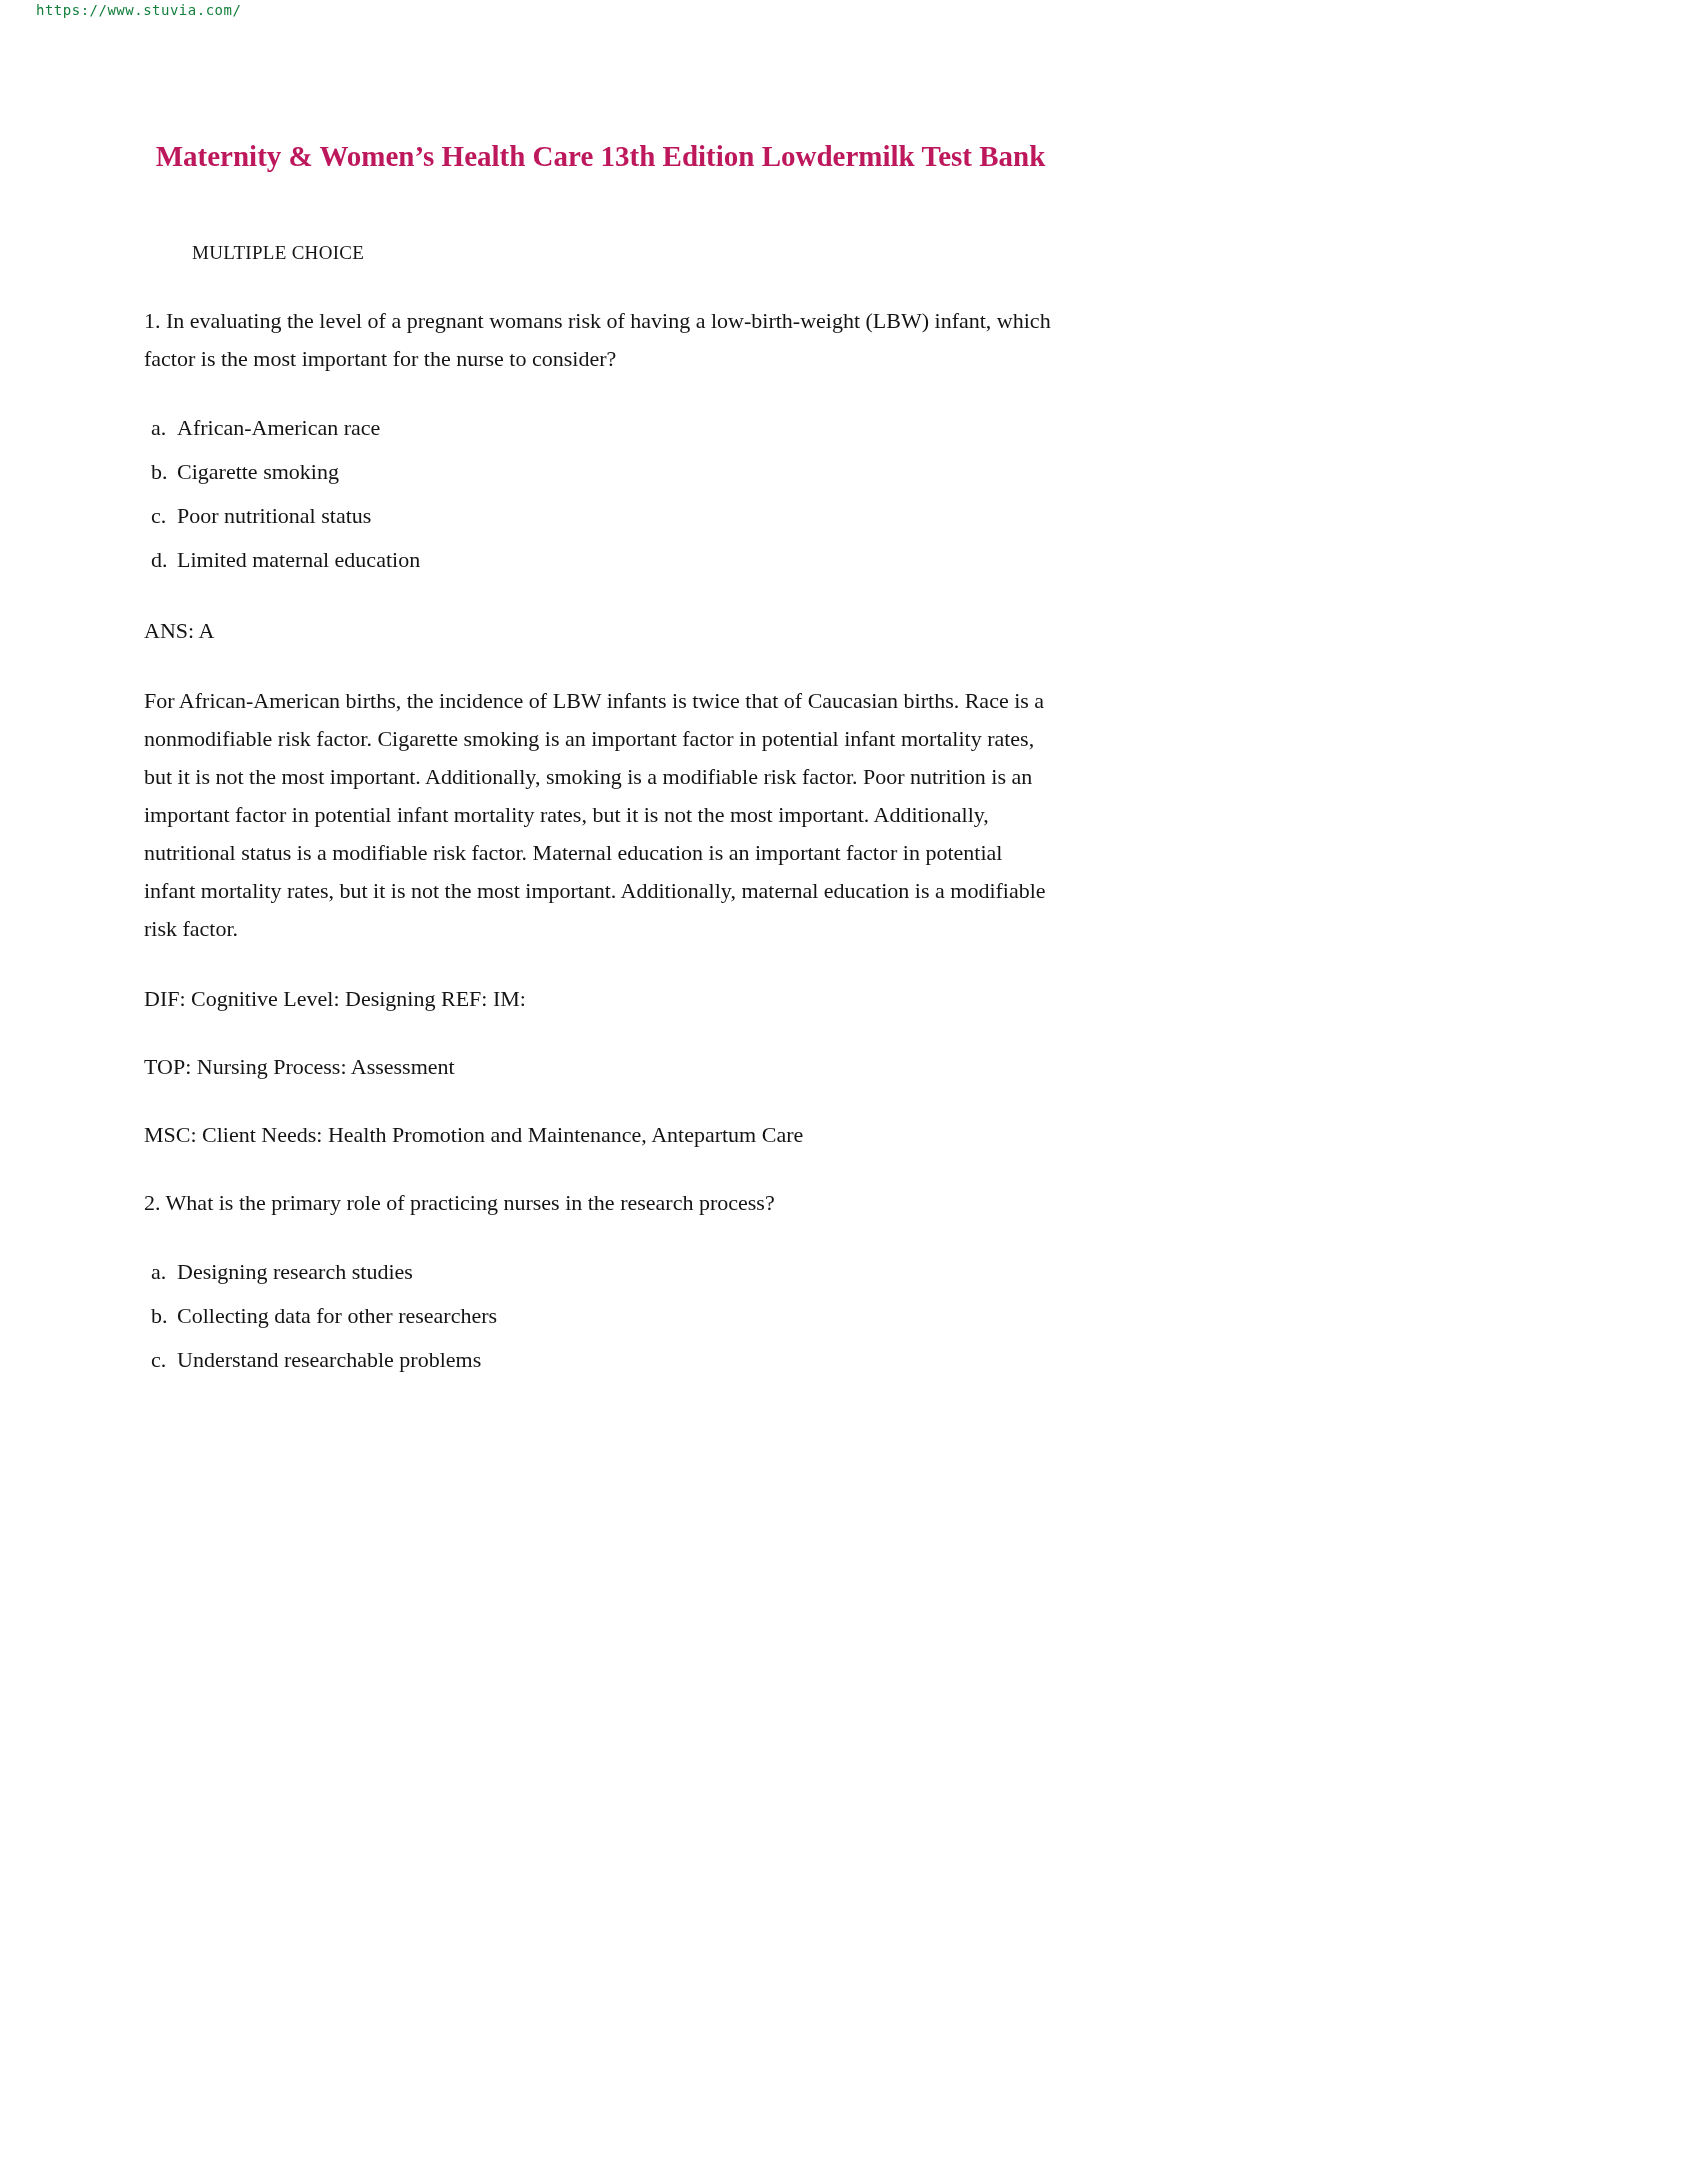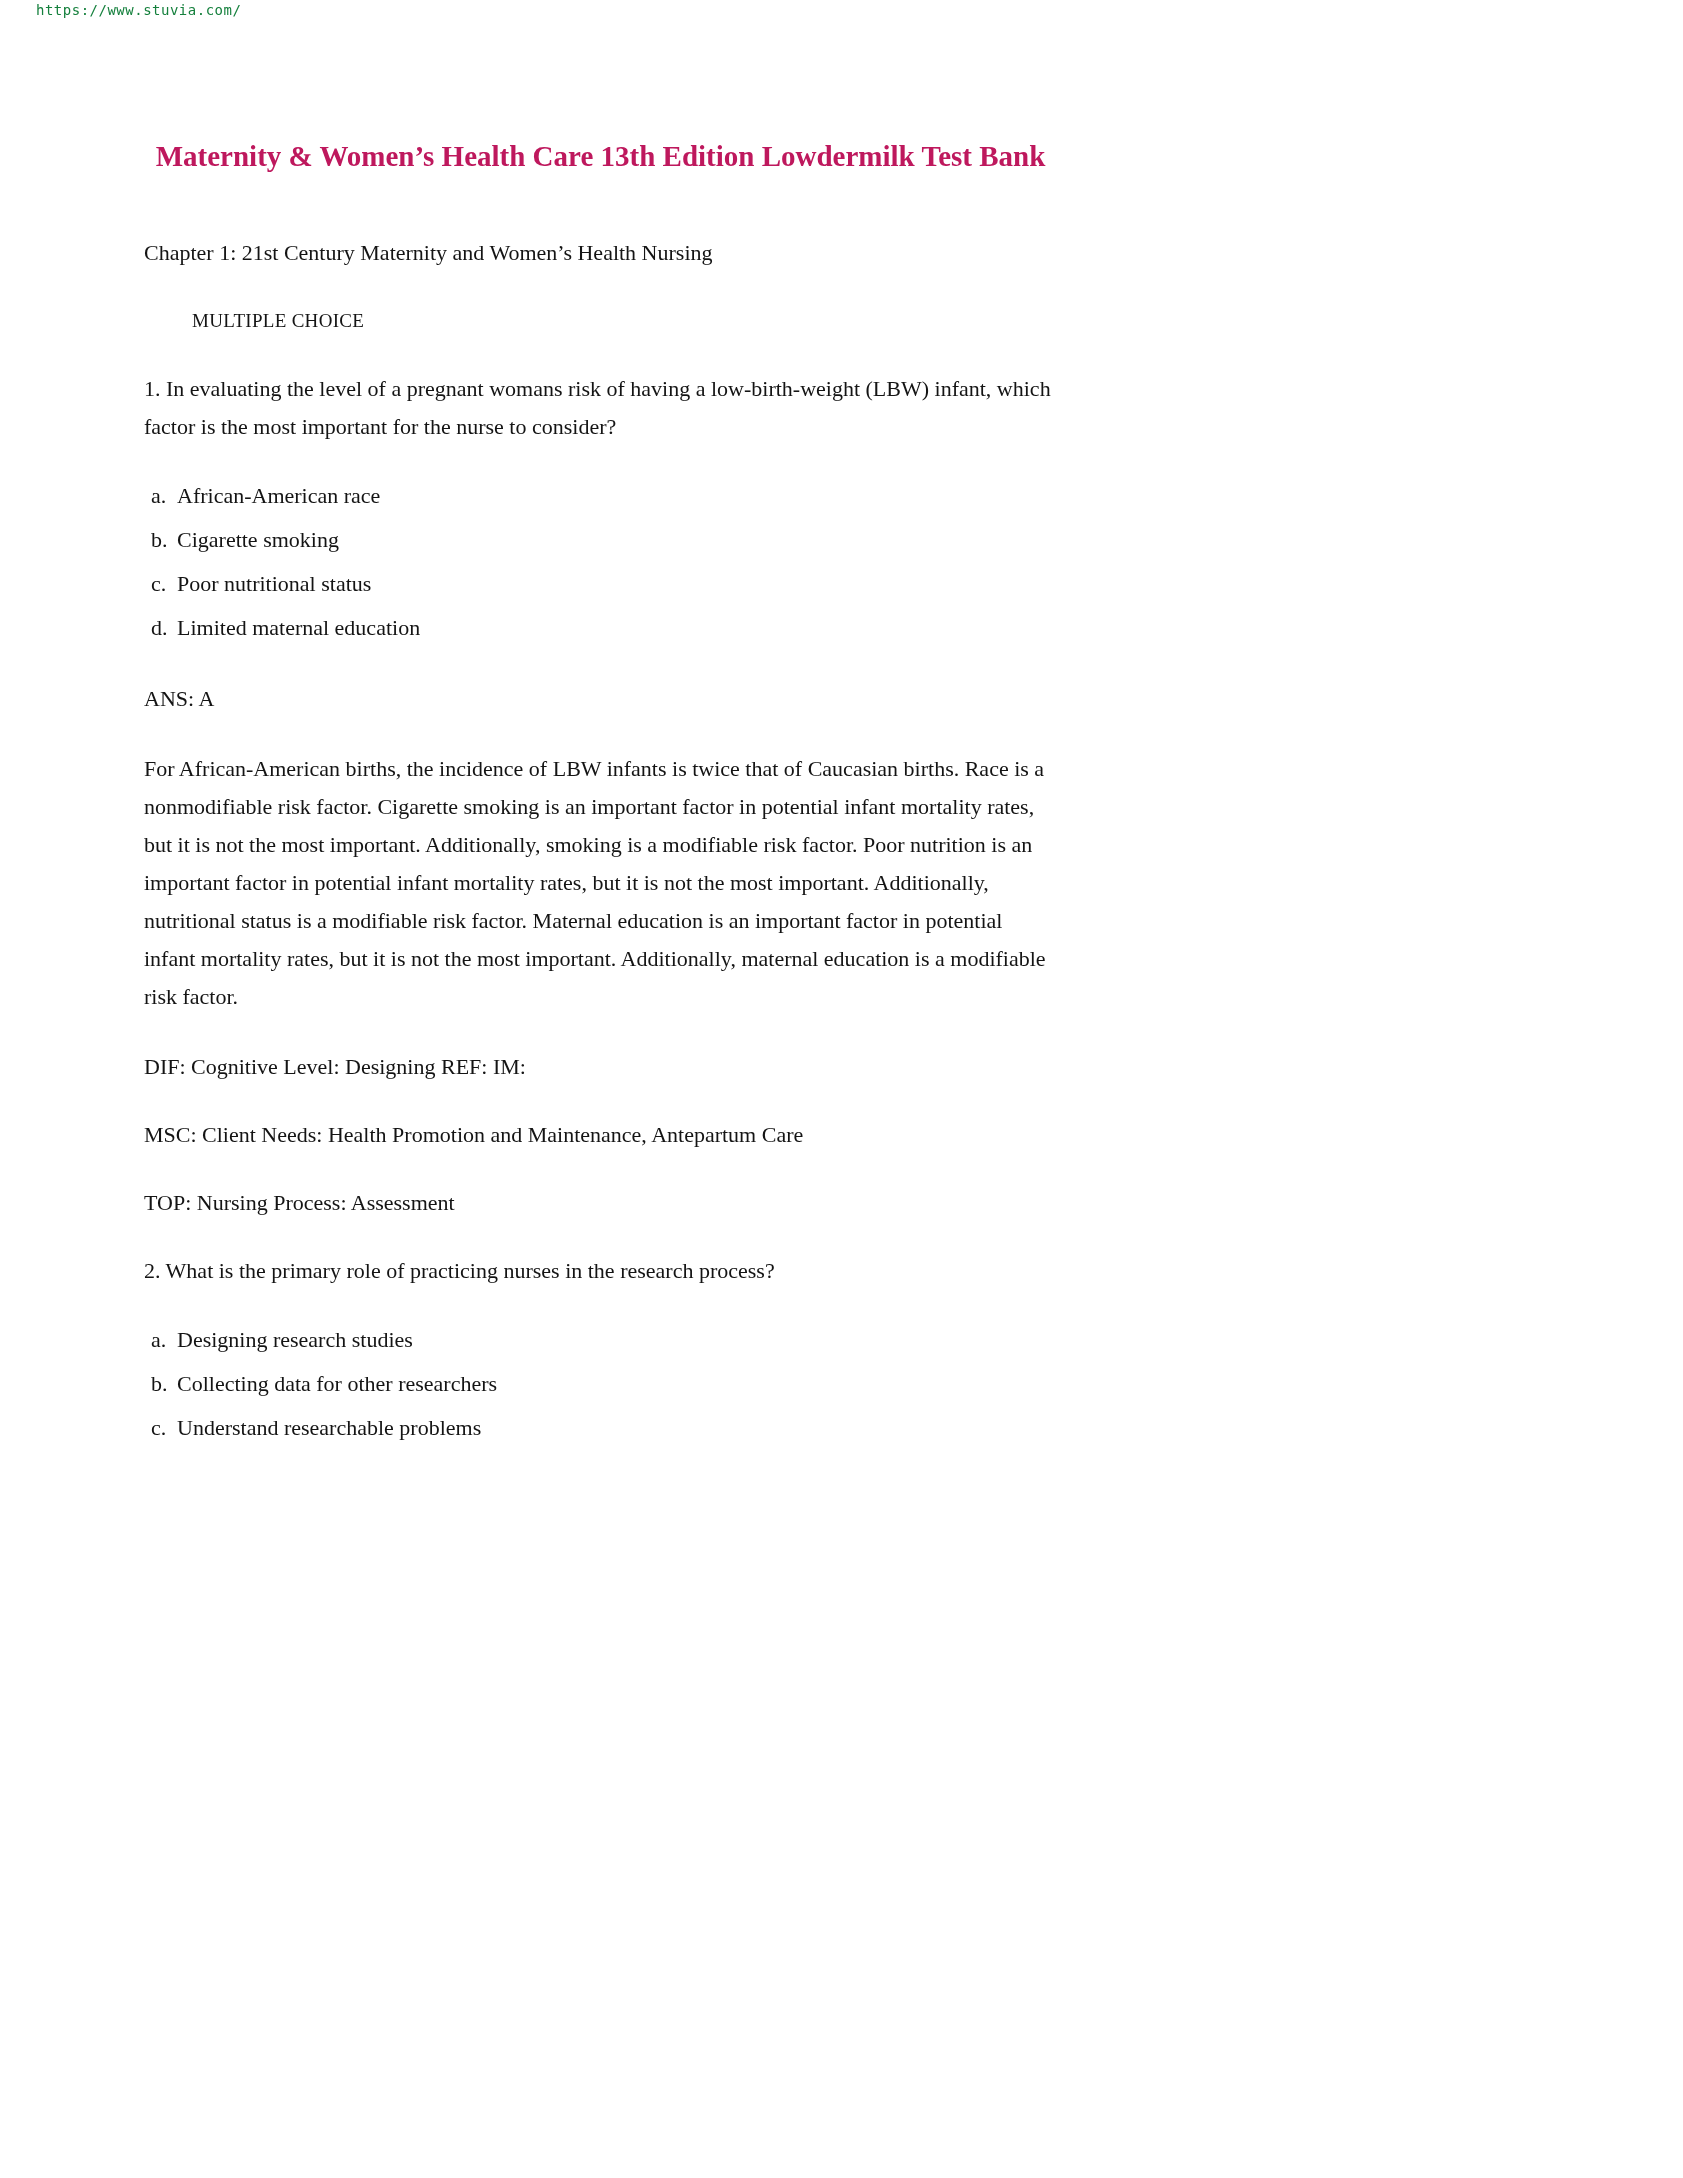--- a/index.html
+++ b/index.html
@@ -85,21 +85,20 @@
 </style>
 </head>
 <body>
 
 <div class="page-url">https://www.stuvia.com/</div>
 
 <div class="content">
 
   <h1 class="doc-title">Maternity &amp; Women’s Health Care 13th Edition Lowdermilk Test Bank</h1>
 
-  <p class="para">Chapter 1: 21st Century Maternity and Women’s Health Nursing</p>
 
   <p class="para section-heading">MULTIPLE CHOICE</p>
 
   <p class="para"><span>1.</span> <span>In evaluating the level of a pregnant womans risk of having a low-birth-weight (LBW) infant, which factor is the most important for the nurse to consider?</span></p>
 
   <div class="options">
     <div class="option">
       <span class="letter">a.</span>
       <span class="opt-text">African-American race</span>
     </div>
@@ -116,23 +115,23 @@
       <span class="opt-text">Limited maternal education</span>
     </div>
   </div>
 
   <p class="para">ANS: A</p>
 
   <p class="para rationale">For African-American births, the incidence of LBW infants is twice that of Caucasian births. Race is a nonmodifiable risk factor. Cigarette smoking is an important factor in potential infant mortality rates, but it is not the most important. Additionally, smoking is a modifiable risk factor. Poor nutrition is an important factor in potential infant mortality rates, but it is not the most important. Additionally, nutritional status is a modifiable risk factor. Maternal education is an important factor in potential infant mortality rates, but it is not the most important. Additionally, maternal education is a modifiable risk factor.</p>
 
   <p class="para">DIF: Cognitive Level: Designing REF: IM:</p>
 
+  <p class="para">TOP: Nursing Process: Assessment</p>
+
   <p class="para">MSC: Client Needs: Health Promotion and Maintenance, Antepartum Care</p>
-
-  <p class="para">TOP: Nursing Process: Assessment</p>
 
   <p class="para"><span>2.</span> <span>What is the primary role of practicing nurses in the research process?</span></p>
 
   <div class="options">
     <div class="option">
       <span class="letter">a.</span>
       <span class="opt-text">Designing research studies</span>
     </div>
     <div class="option">
       <span class="letter">b.</span>

